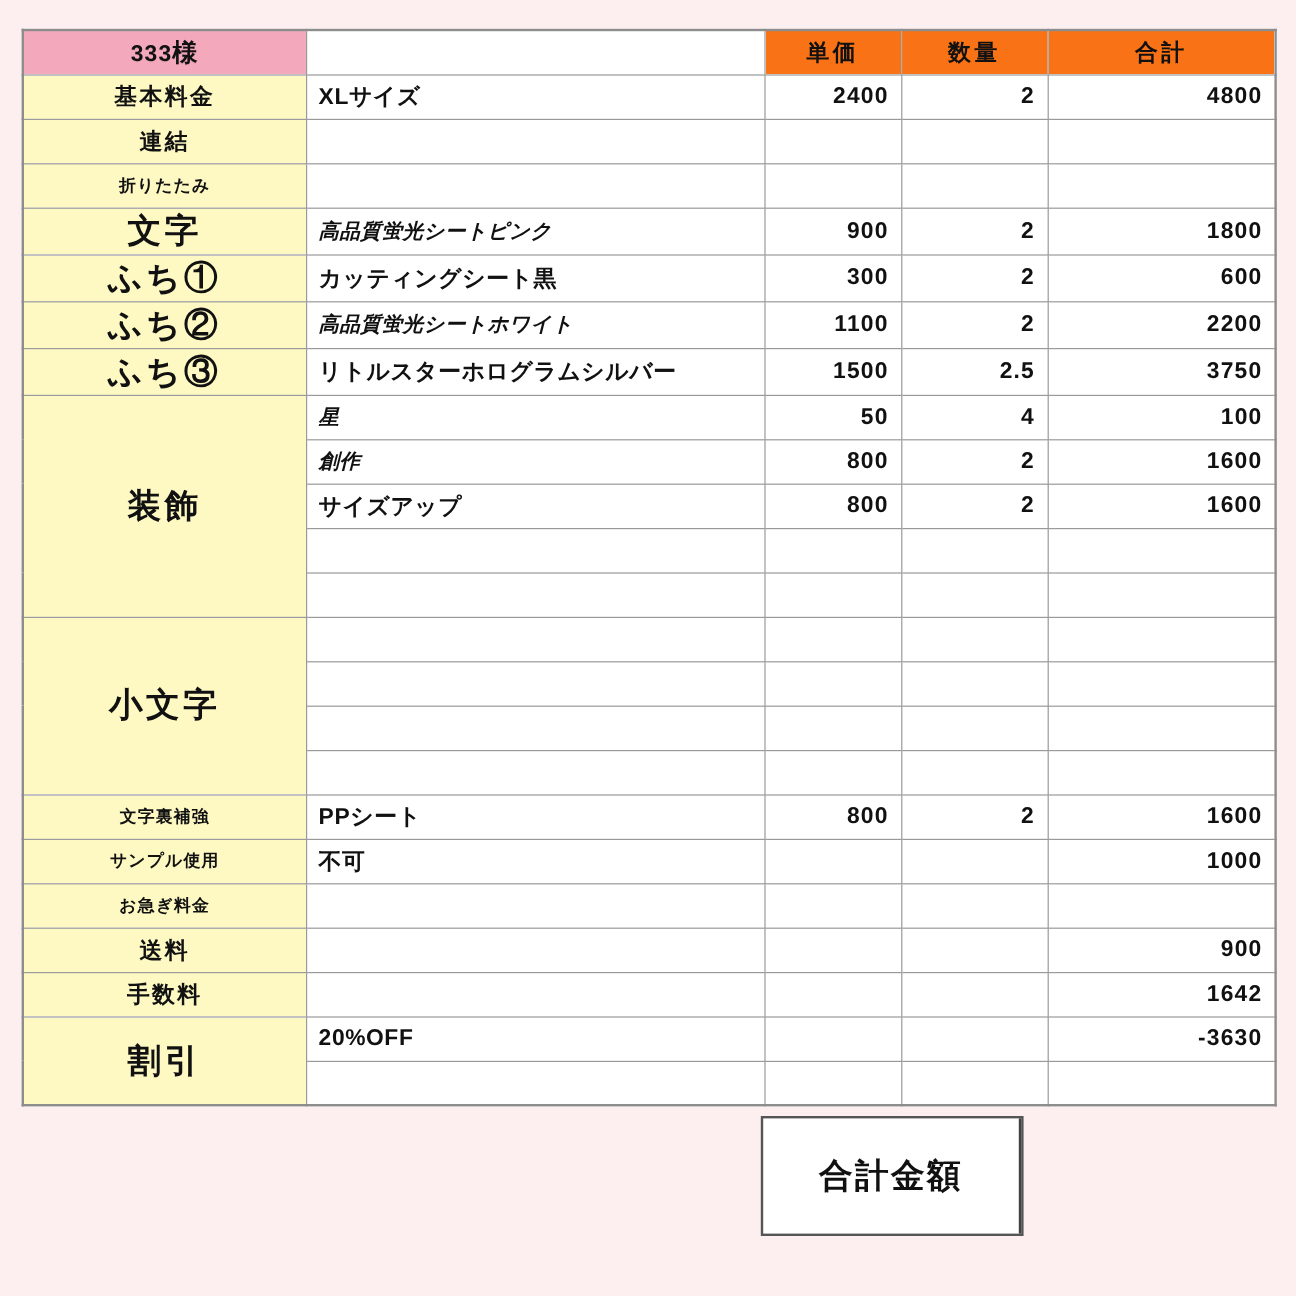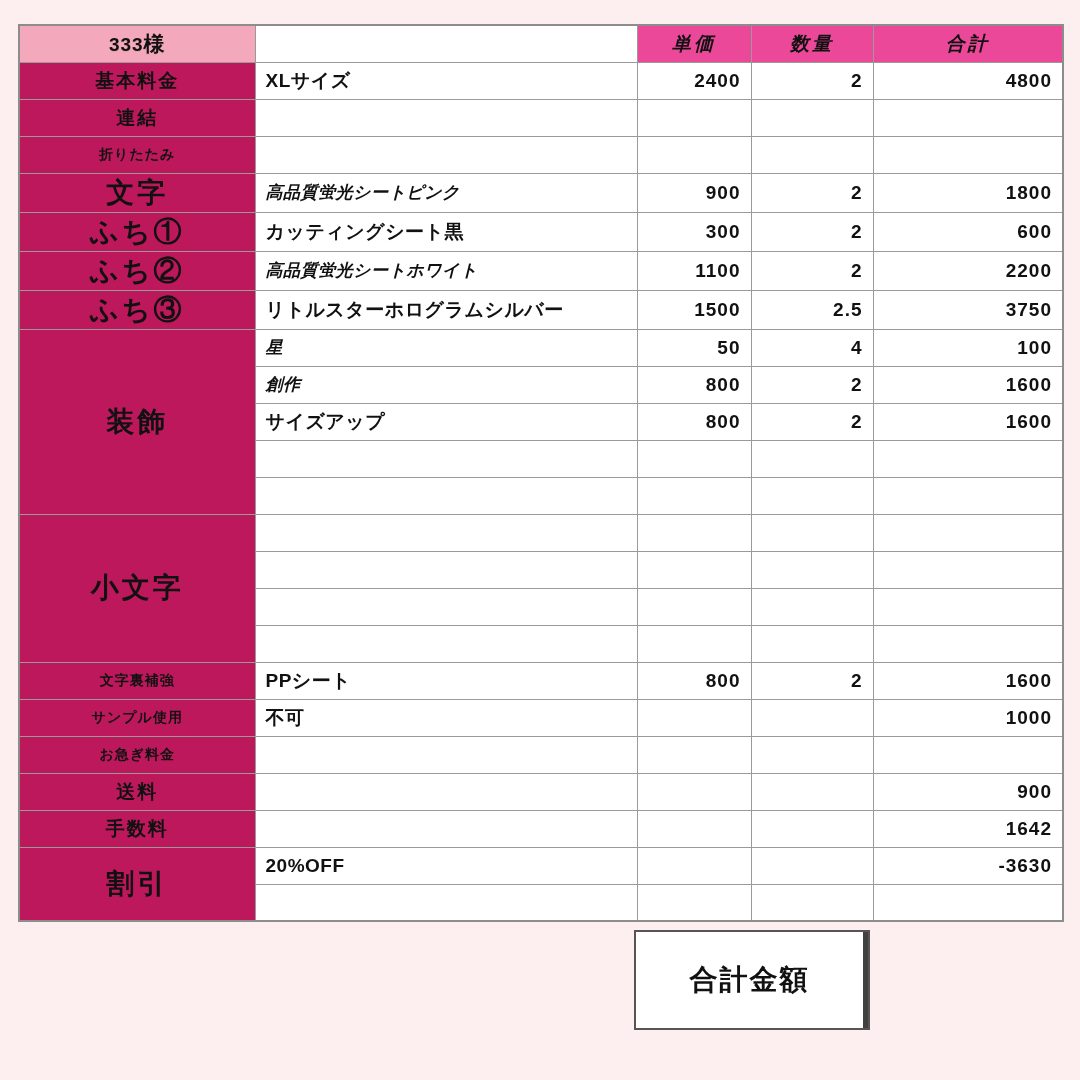--- a/index.html
+++ b/index.html
@@ -38,42 +38,41 @@
     overflow: hidden;
     white-space: nowrap;
   }
   col.c-label { width: 236px; }
   col.c-desc  { width: 382px; }
   col.c-unit  { width: 114px; }
   col.c-qty   { width: 122px; }
   col.c-total { width: 190px; }
 
   .label {
-    background: #be185d;
+    background: #fef9c3;
     text-align: center;
     letter-spacing: 2px;
     font-size: 20px;
   }
   .head-row td { height: 52px; }
   .head-name {
     background: #f3a9bb;
     text-align: center;
     color: #ffffff;
     font-size: 30px;
     letter-spacing: 1px;
     text-shadow: 0 1px 0 rgba(0,0,0,0.08);
   }
   .head-name .suffix { font-size: 21px; }
   .head-col {
-    background: #ec4899;
+    background: #f97316;
     text-align: center;
     color: #ffffff;
     font-size: 21px;
     letter-spacing: 3px;
-    font-style: italic;
   }
   .head-blank { background: #ffffff; }
   .desc {
     text-align: left;
     font-size: 19px;
     letter-spacing: 0.5px;
   }
   .desc.small { font-size: 17px; font-style: italic; }
   .num {
     text-align: right;
@@ -87,30 +86,30 @@
   .totals {
     position: absolute;
     left: 634px;
     top: 930px;
     display: flex;
     align-items: stretch;
     border: 2px solid #555555;
     background: #ffffff;
   }
   .totals .t-label {
-    width: 232px;
+    width: 215px;
     height: 96px;
     display: flex;
     align-items: center;
     justify-content: center;
     font-size: 28px;
     font-weight: bold;
     letter-spacing: 2px;
     color: #111111;
-    border-right: 5px solid #404040;
+    border-right: 2px solid #404040;
     box-sizing: border-box;
   }
   .totals .t-value {
     width: 194px;
     height: 96px;
     display: flex;
     align-items: center;
     justify-content: center;
     font-size: 32px;
     font-weight: bold;

